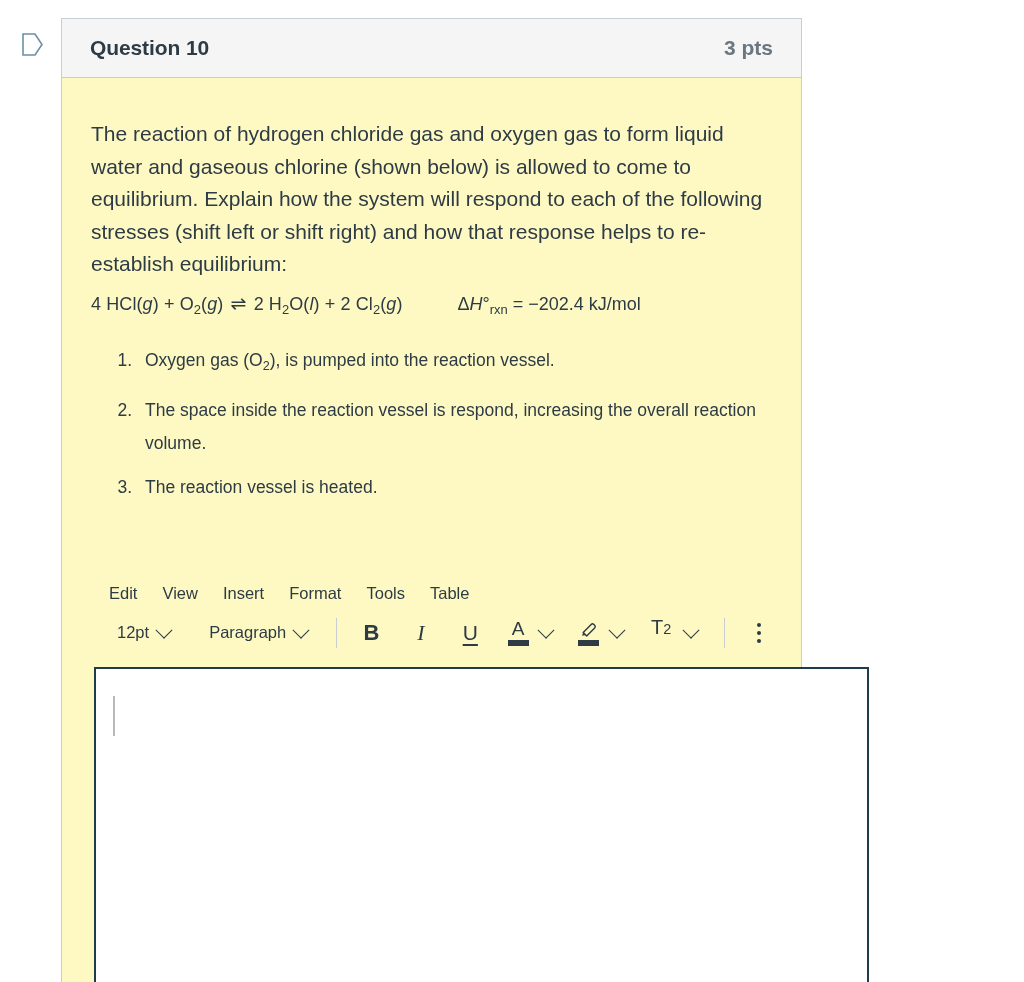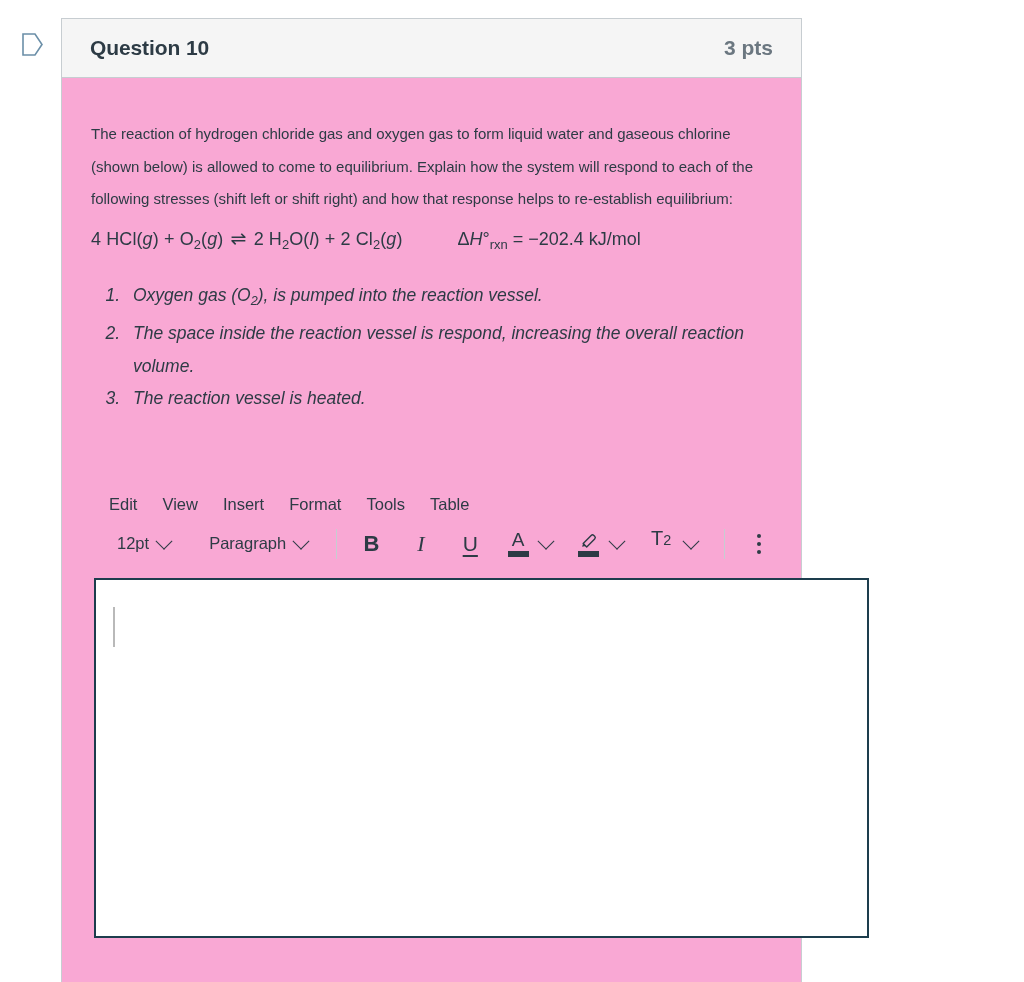--- a/index.html
+++ b/index.html
@@ -40,21 +40,21 @@
   }
   .flag-icon svg { display: block; }
 
   
   .question-card {
     position: absolute;
     left: 61px;
     top: 18px;
     width: 741px;
     height: 964px;
-    background: #f9a8d4;
+    background: #fef9c3;
     border: 1px solid #c7cdd1;
     border-bottom: none;
     box-sizing: border-box;
   }
 
   .question-header {
     height: 59px;
     background: #f5f5f5;
     border-bottom: 1px solid #c7cdd1;
     display: flex;
@@ -74,21 +74,21 @@
     color: #6b7780;
     font-weight: bold;
   }
 
   .question-body {
     padding: 40px 29px 0 29px;
   }
 
   
   .prompt {
-    font-size: 15px;
+    font-size: 21px;
     line-height: 32.5px;
     color: #2d3b45;
     max-width: 775px;
     margin: 0;
   }
 
   
   .equation-row {
     margin-top: 10px;
     font-size: 18px;
@@ -107,22 +107,21 @@
   ol.stress-list {
     margin: 22px 0 0 0;
     padding-left: 34px;
     font-size: 17.5px;
     line-height: 32.5px;
     color: #2d3b45;
     max-width: 760px;
   }
   ol.stress-list li {
     padding-left: 8px;
-    margin: 0;
-    font-style: italic;
+    margin: 12px;
   }
 
   
   .editor-wrap {
     margin-top: 75px;
   }
   .editor-menubar {
     display: flex;
     align-items: center;
     gap: 25px;

